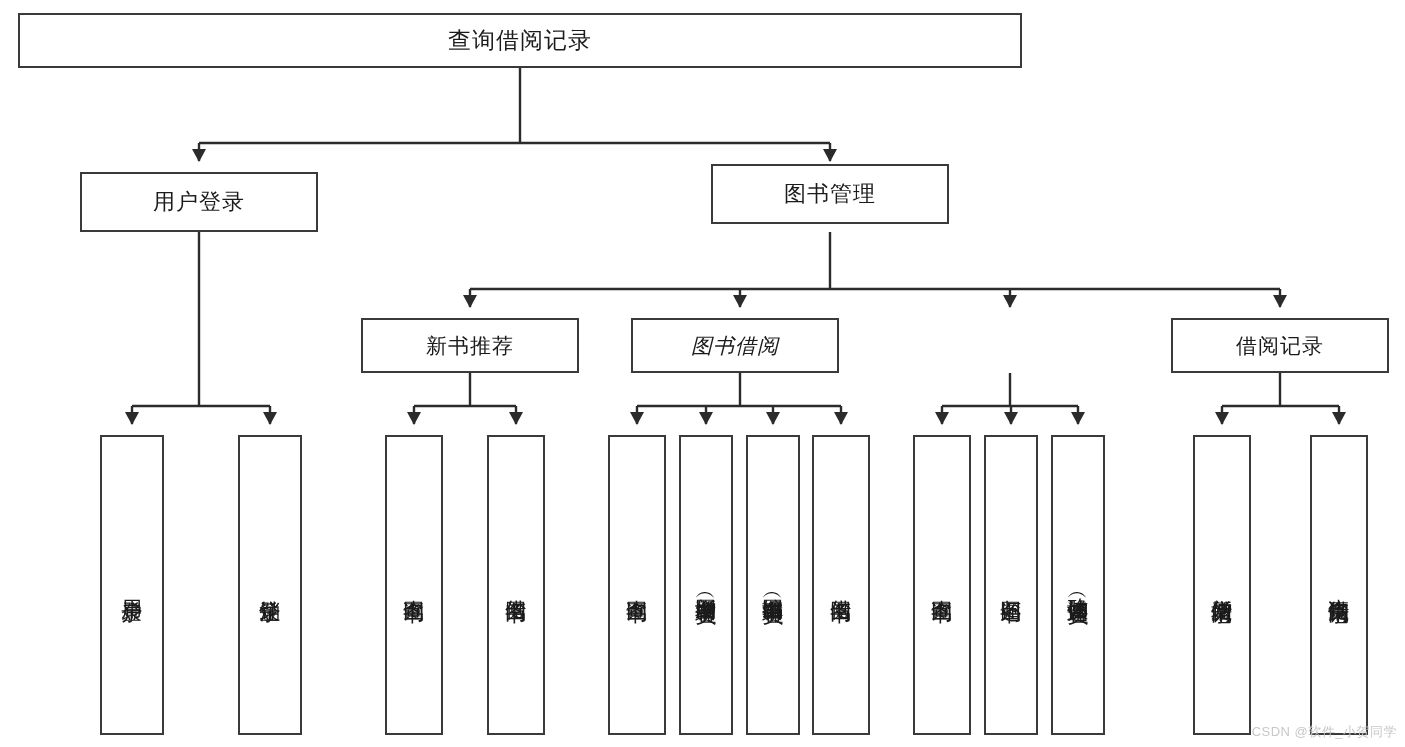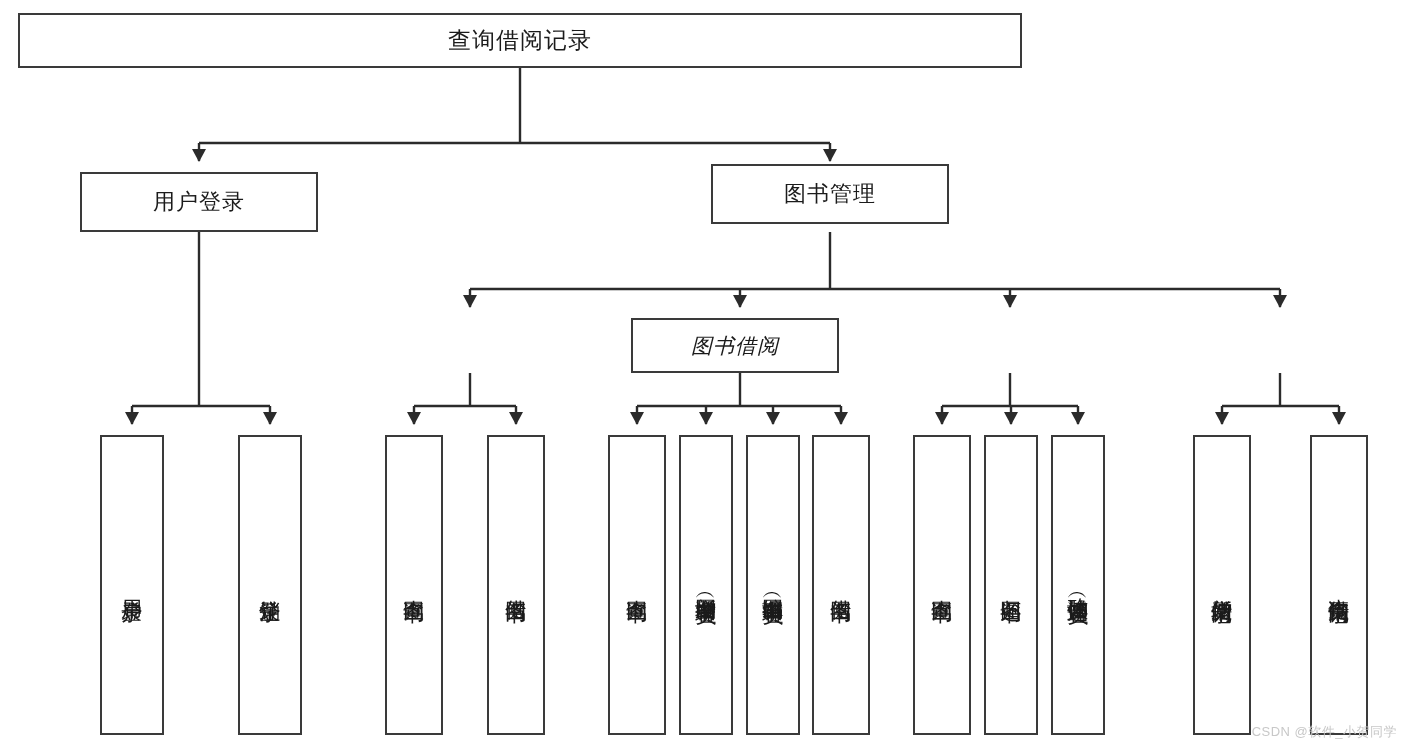--- a/index.html
+++ b/index.html
@@ -129,22 +129,28 @@
     <span class="htext">查询借阅记录</span>
   </div>
 
   <div class="node lvl1" style="left: 80px; top: 172px; width: 238px; height: 60px;">
     <span class="htext">用户登录</span>
   </div>
   <div class="node lvl1" style="left: 711px; top: 164px; width: 238px; height: 60px;">
     <span class="htext">图书管理</span>
   </div>
 
+  <div class="node lvl2" style="left: 361px; top: 318px; width: 218px; height: 55px;">
+    <span class="htext">新书推荐</span>
+  </div>
   <div class="node lvl2" style="left: 631px; top: 318px; width: 208px; height: 55px; font-style: italic;">
     <span class="htext">图书借阅</span>
+  </div>
+  <div class="node lvl2" style="left: 1171px; top: 318px; width: 218px; height: 55px;">
+    <span class="htext">借阅记录</span>
   </div>
 
   <div class="node leaf" style="left: 100px; top: 435px; width: 64px; height: 300px;">
     <span class="vtext">用户登录</span>
   </div>
   <div class="node leaf" style="left: 238px; top: 435px; width: 64px; height: 300px;">
     <span class="vtext">注销登录</span>
   </div>
   <div class="node leaf" style="left: 385px; top: 435px; width: 58px; height: 300px;">
     <span class="vtext">查询图书</span>

